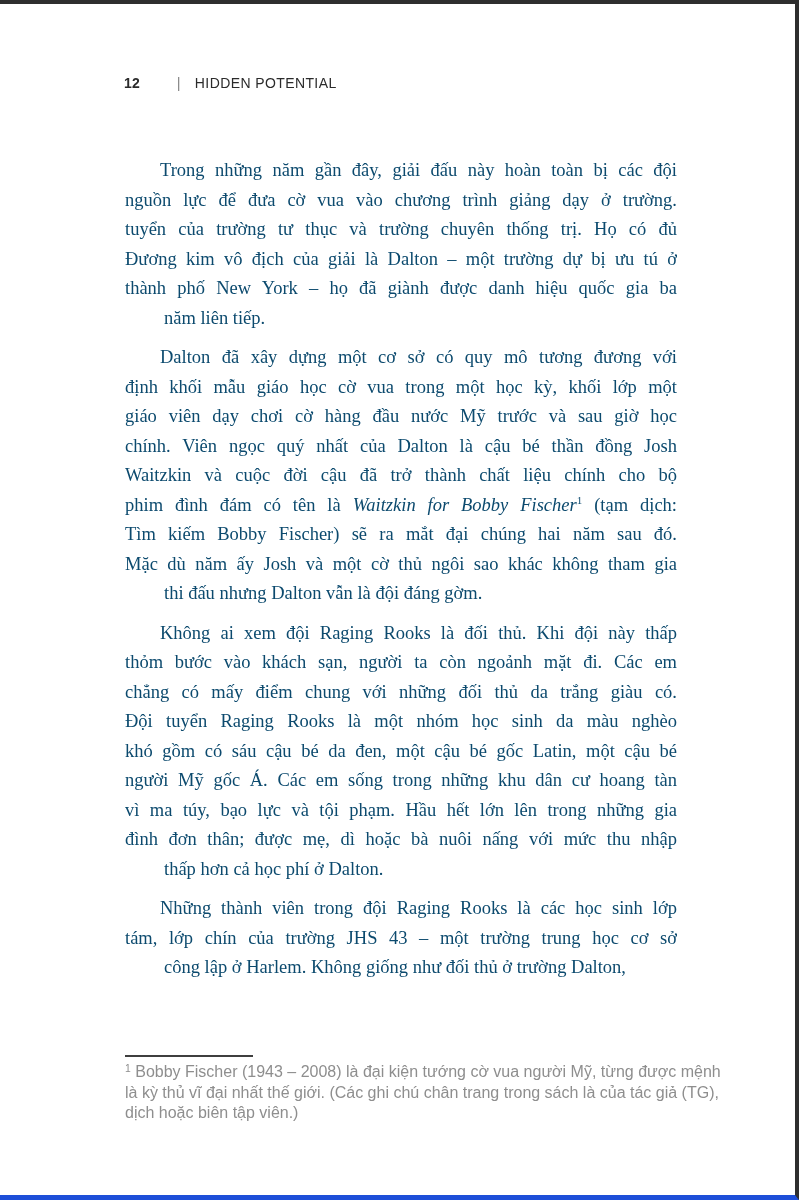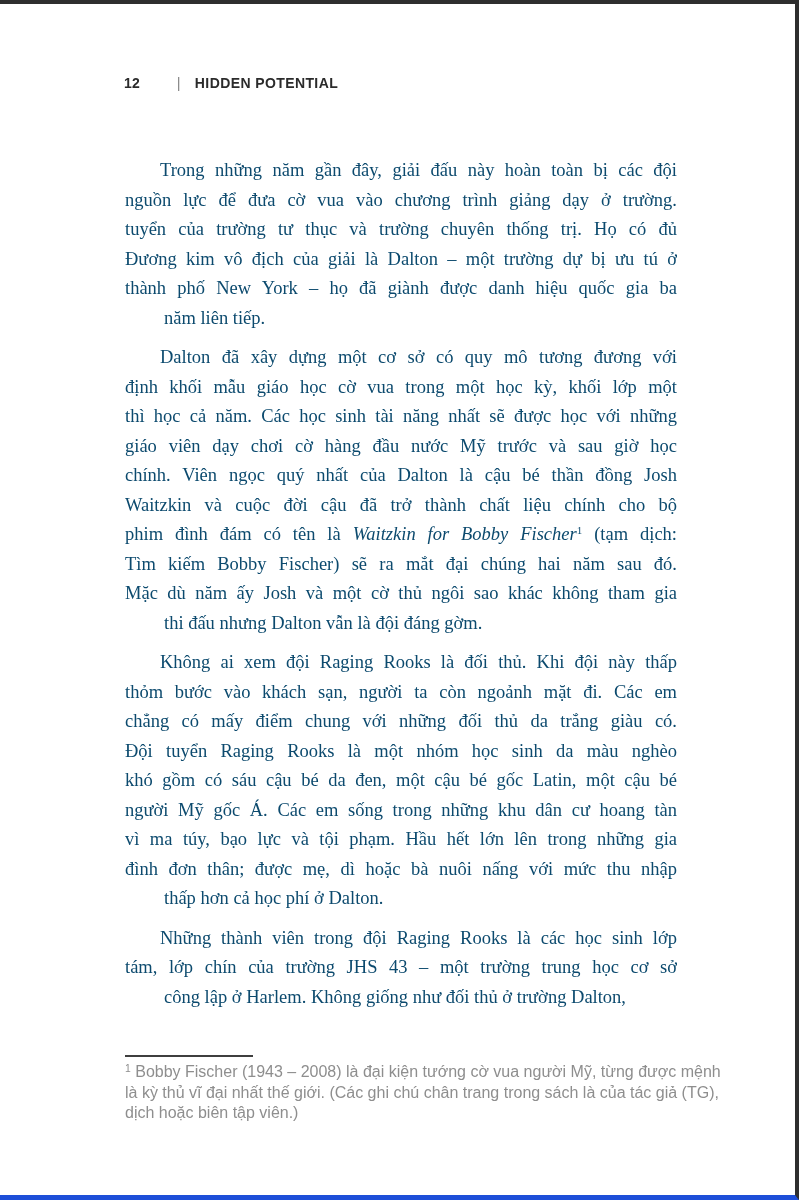--- a/index.html
+++ b/index.html
@@ -32,21 +32,21 @@
     font-weight: 700;
     letter-spacing: 0.3px;
   }
   .running-header .hdr-sep {
     margin: 0 14px 0 37px;
     font-weight: 400;
     color: #4a4a4a;
     transform: scaleX(0.7);
   }
   .running-header .book-title {
-    font-weight: 700;
+    font-weight: 400;
     letter-spacing: 0.4px;
   }
   .body-text {
     position: absolute;
     left: 125px;
     top: 152px;
     width: 552px;
     font-family: "Liberation Serif", serif;
     font-size: 18.5px;
     line-height: 29.5px;
@@ -117,21 +117,20 @@
         <div class="line first">Trong những năm gần đây, giải đấu này hoàn toàn bị các đội</div>
         <div class="line">nguồn lực để đưa cờ vua vào chương trình giảng dạy ở trường.</div>
         <div class="line">tuyển của trường tư thục và trường chuyên thống trị. Họ có đủ</div>
         <div class="line">Đương kim vô địch của giải là Dalton – một trường dự bị ưu tú ở</div>
         <div class="line">thành phố New York – họ đã giành được danh hiệu quốc gia ba</div>
         <div class="line last">năm liên tiếp.</div>
       </div>
       <div class="paragraph">
         <div class="line first">Dalton đã xây dựng một cơ sở có quy mô tương đương với</div>
         <div class="line">định khối mẫu giáo học cờ vua trong một học kỳ, khối lớp một</div>
-        <div class="line">thì học cả năm. Các học sinh tài năng nhất sẽ được học với những</div>
         <div class="line">giáo viên dạy chơi cờ hàng đầu nước Mỹ trước và sau giờ học</div>
         <div class="line">chính. Viên ngọc quý nhất của Dalton là cậu bé thần đồng Josh</div>
         <div class="line">Waitzkin và cuộc đời cậu đã trở thành chất liệu chính cho bộ</div>
         <div class="line"><span>phim đình đám có tên là </span><i>Waitzkin for Bobby Fischer</i><sup>1</sup><span> (tạm dịch:</span></div>
         <div class="line">Tìm kiếm Bobby Fischer) sẽ ra mắt đại chúng hai năm sau đó.</div>
         <div class="line">Mặc dù năm ấy Josh và một cờ thủ ngôi sao khác không tham gia</div>
         <div class="line last">thi đấu nhưng Dalton vẫn là đội đáng gờm.</div>
       </div>
       <div class="paragraph">
         <div class="line first">Không ai xem đội Raging Rooks là đối thủ. Khi đội này thấp</div>

